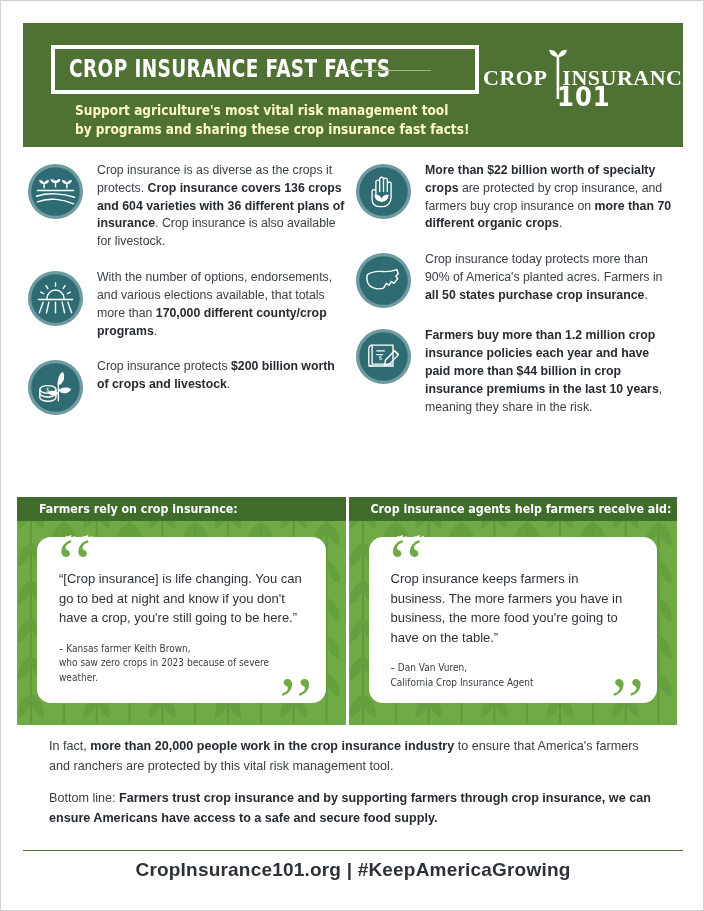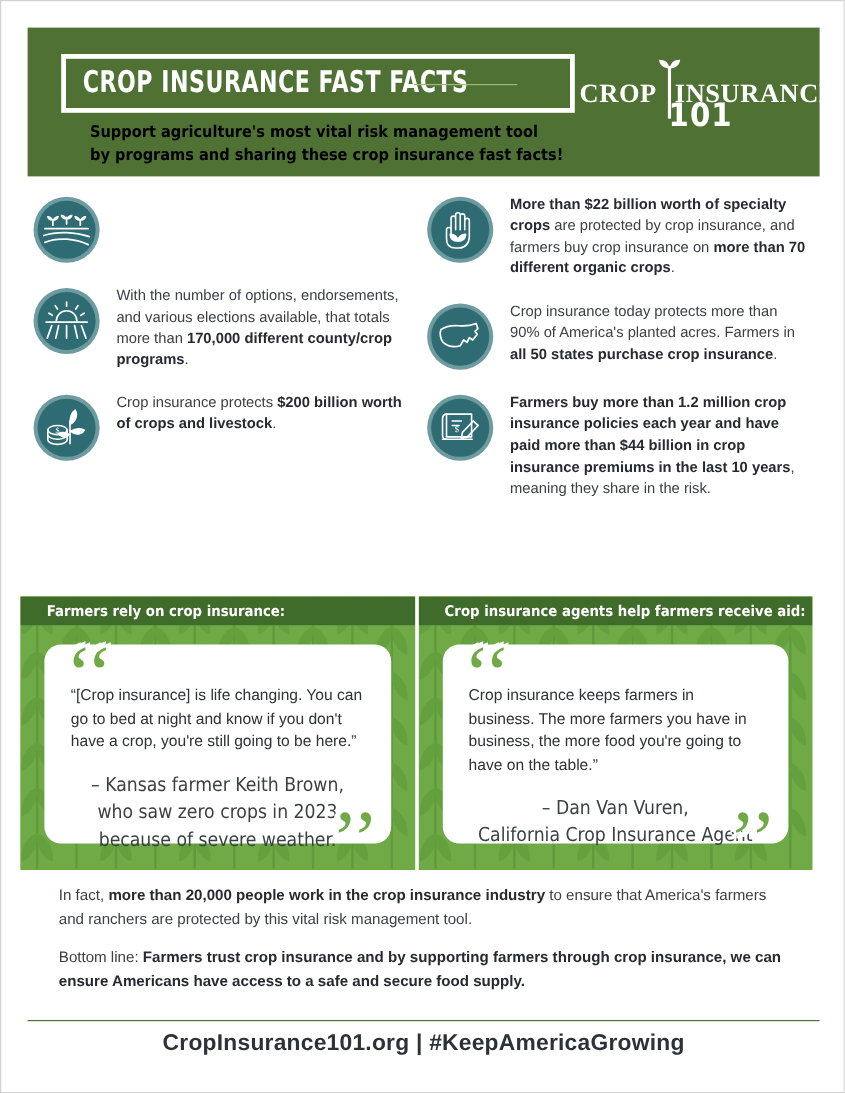--- a/index.html
+++ b/index.html
@@ -71,21 +71,21 @@
   .sprout {
     position:absolute; left:64px; top:-18px;
     width:22px; height:50px;
   }
   .subtitle {
     position:absolute; left:52px; top:78px;
     font-family:"DejaVu Sans Condensed","Liberation Sans Narrow","Liberation Sans", sans-serif;
     font-weight:bold;
     font-size:13.5px;
     line-height:1.42;
-    color:#000000;
+    color:#fef9c3;
   }
 
   
   .facts {
     position:absolute; left:22px; top:160px;
     width:660px; height:325px;
   }
   .col { position:absolute; top:0; width:318px; }
   .col-left  { left:4px; }
   .col-right { left:332px; }
@@ -166,23 +166,23 @@
   .qmark .inner { position:relative; color:#6faa46; }
 
   .quote-body {
     font-size:13px;
     line-height:1.5;
     color:#2c3238;
     padding-top:4px;
   }
   .quote-attr {
     margin-top:14px;
-    text-align:center;
+    text-align:left;
     font-family:"DejaVu Sans Condensed","Liberation Sans Narrow","Liberation Sans", sans-serif;
-    font-size:16px;
+    font-size:10px;
     line-height:1.45;
     color:#3a4046;
   }
 
   
   .bottom {
     position:absolute; left:48px; top:736px;
     width:610px;
   }
   .bottom p {
@@ -254,20 +254,23 @@
             <path d="M18 22 c3.5 0 5 -1.6 5.2 -4.2 c-2.8 -0.1 -5 1.5 -5.2 4.2 Z" fill="#fff" stroke="none"></path>
             <path d="M30 21 c-3.5 0 -5 -1.6 -5.2 -4.2 c2.8 -0.1 5 1.5 5.2 4.2 Z" fill="#fff" stroke="none"></path>
             <path d="M30 21 c3.5 0 5 -1.6 5.2 -4.2 c-2.8 -0.1 -5 1.5 -5.2 4.2 Z" fill="#fff" stroke="none"></path>
             <path d="M42 22 c-3.5 0 -5 -1.6 -5.2 -4.2 c2.8 -0.1 5 1.5 5.2 4.2 Z" fill="#fff" stroke="none"></path>
             <path d="M42 22 c3.5 0 5 -1.6 5.2 -4.2 c-2.8 -0.1 -5 1.5 -5.2 4.2 Z" fill="#fff" stroke="none"></path>
             <path d="M11 29 H49"></path>
             <path d="M10 35 C22 31 38 32 50 36"></path>
             <path d="M11 41 C23 36 38 38 49 43"></path>
           </g>
         </svg>
+        <div class="fact-text">
+          <span>Crop insurance is as diverse as the crops it protects. </span><b>Crop insurance covers 136 crops and 604 varieties with 36 different plans of insurance</b><span>. Crop insurance is also available for livestock.</span>
+        </div>
       </div>
 
       <div class="fact">
         <svg class="fact-icon" viewBox="0 0 60 60">
           <circle cx="30" cy="30" r="29" fill="#6d9ba0"></circle>
           <circle cx="30" cy="30" r="25.5" fill="#2f6b72"></circle>
           <g stroke="#fff" stroke-width="1.5" fill="none" stroke-linecap="round">
             <path d="M21 30 a9 9 0 0 1 18 0"></path>
             <path d="M30 17 v-3.5 M22 19.5 l-2 -3 M38 19.5 l2 -3 M17.5 25 l-3 -1.8 M42.5 25 l3 -1.8"></path>
             <path d="M12 31 H48"></path>

